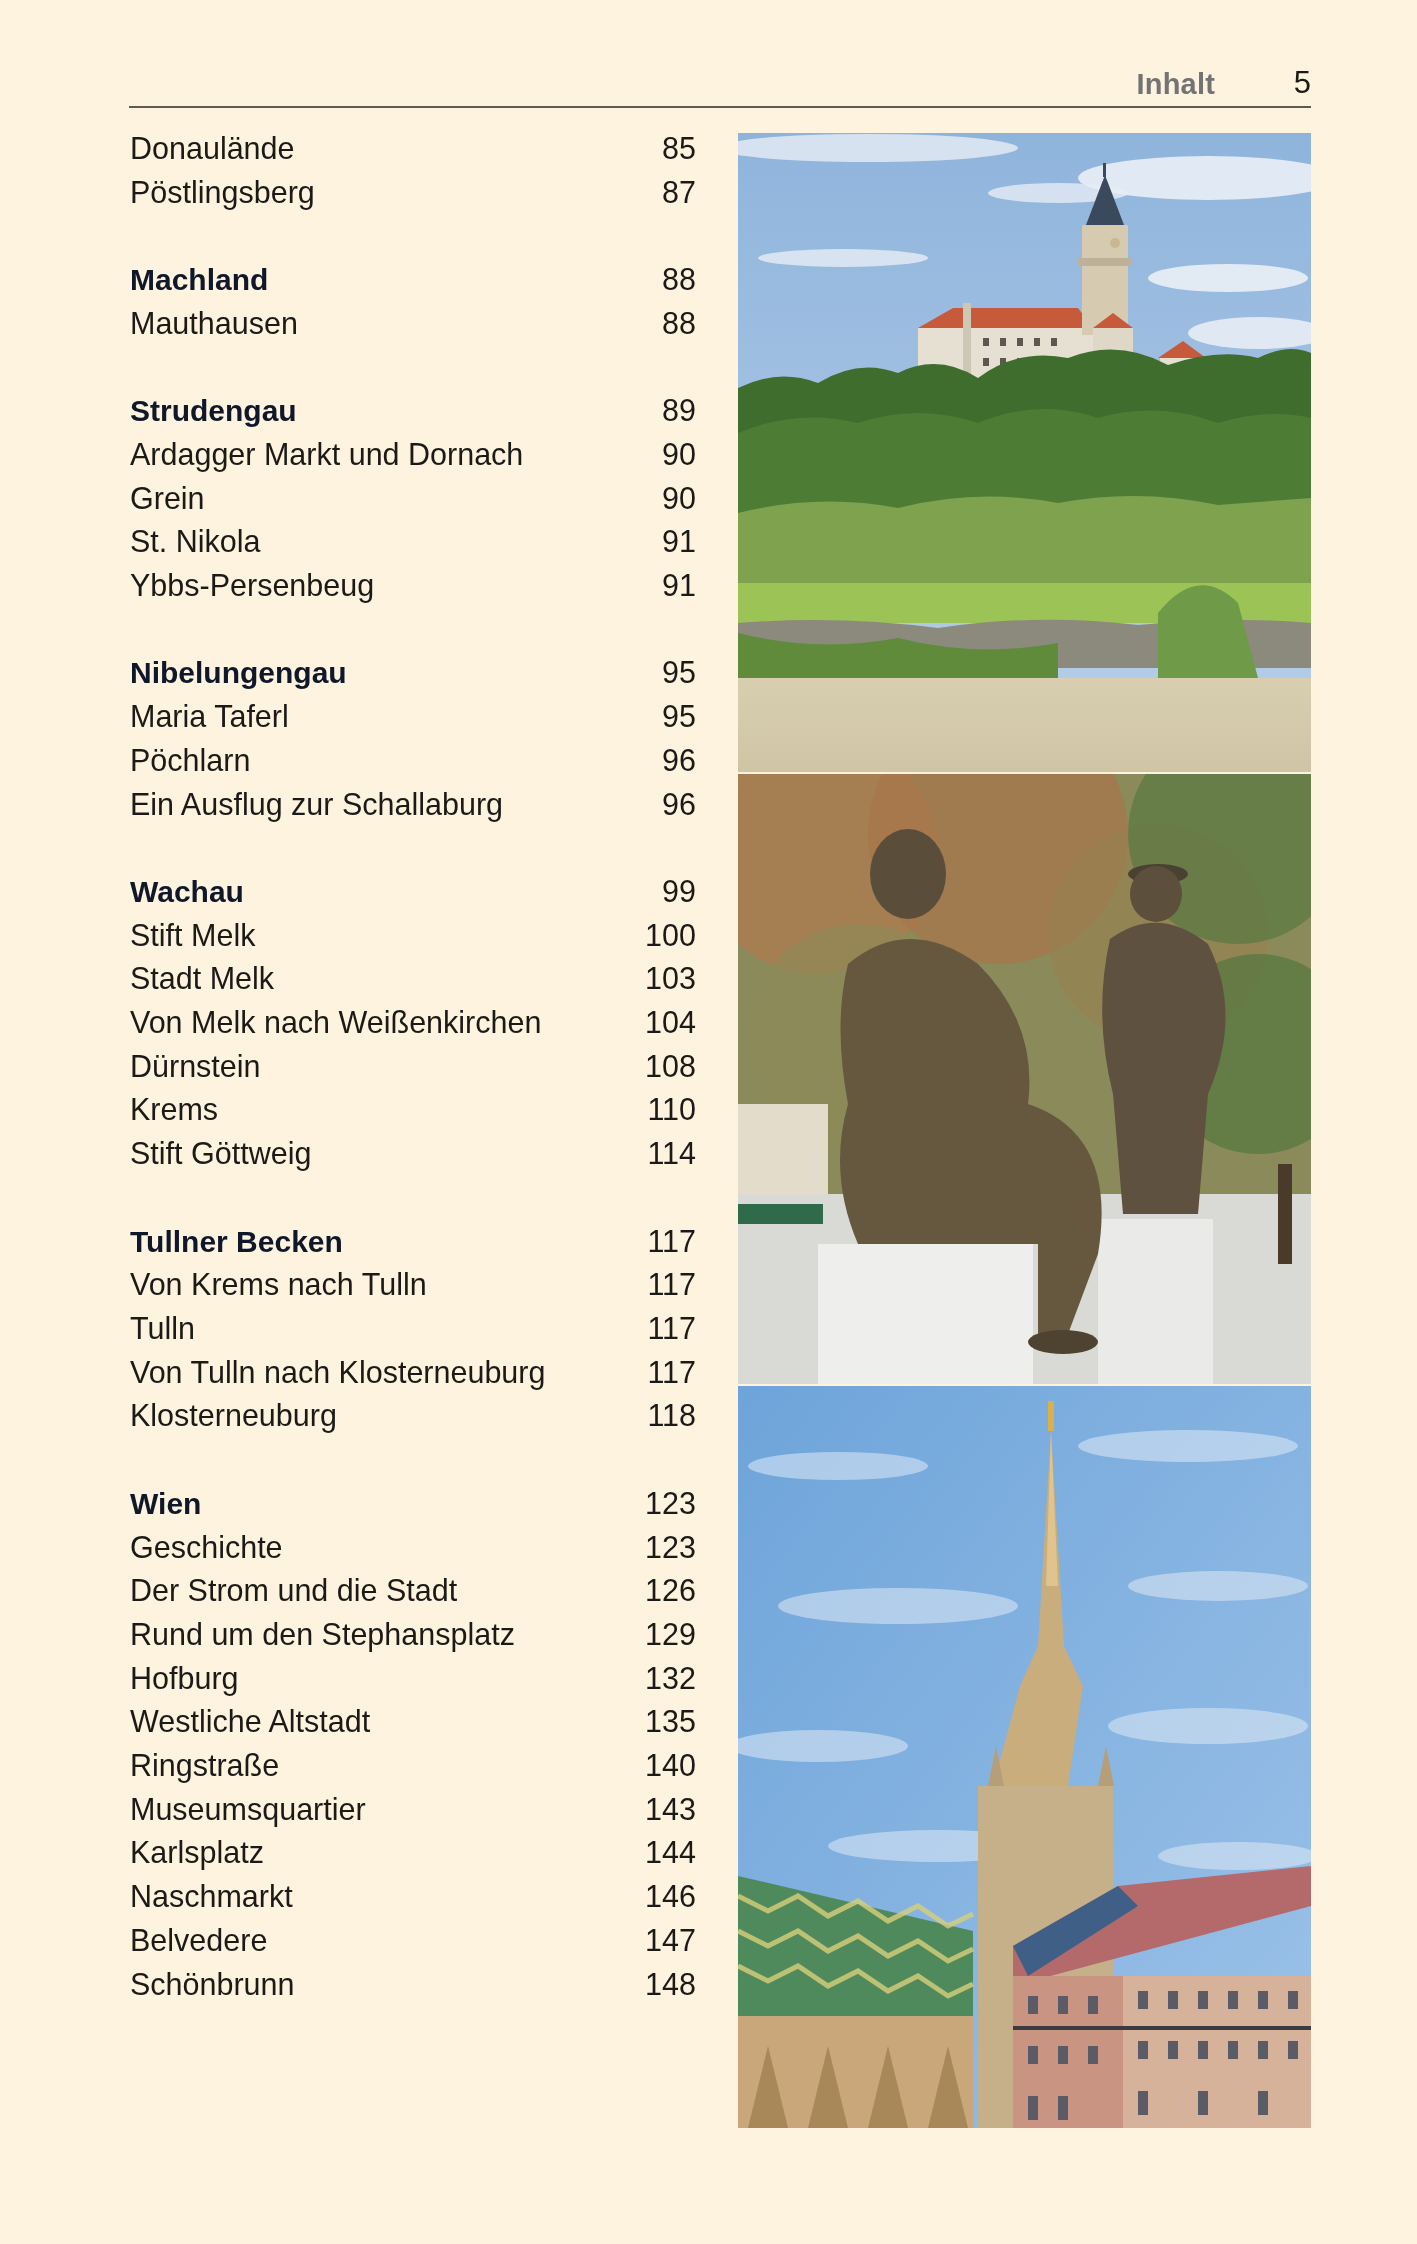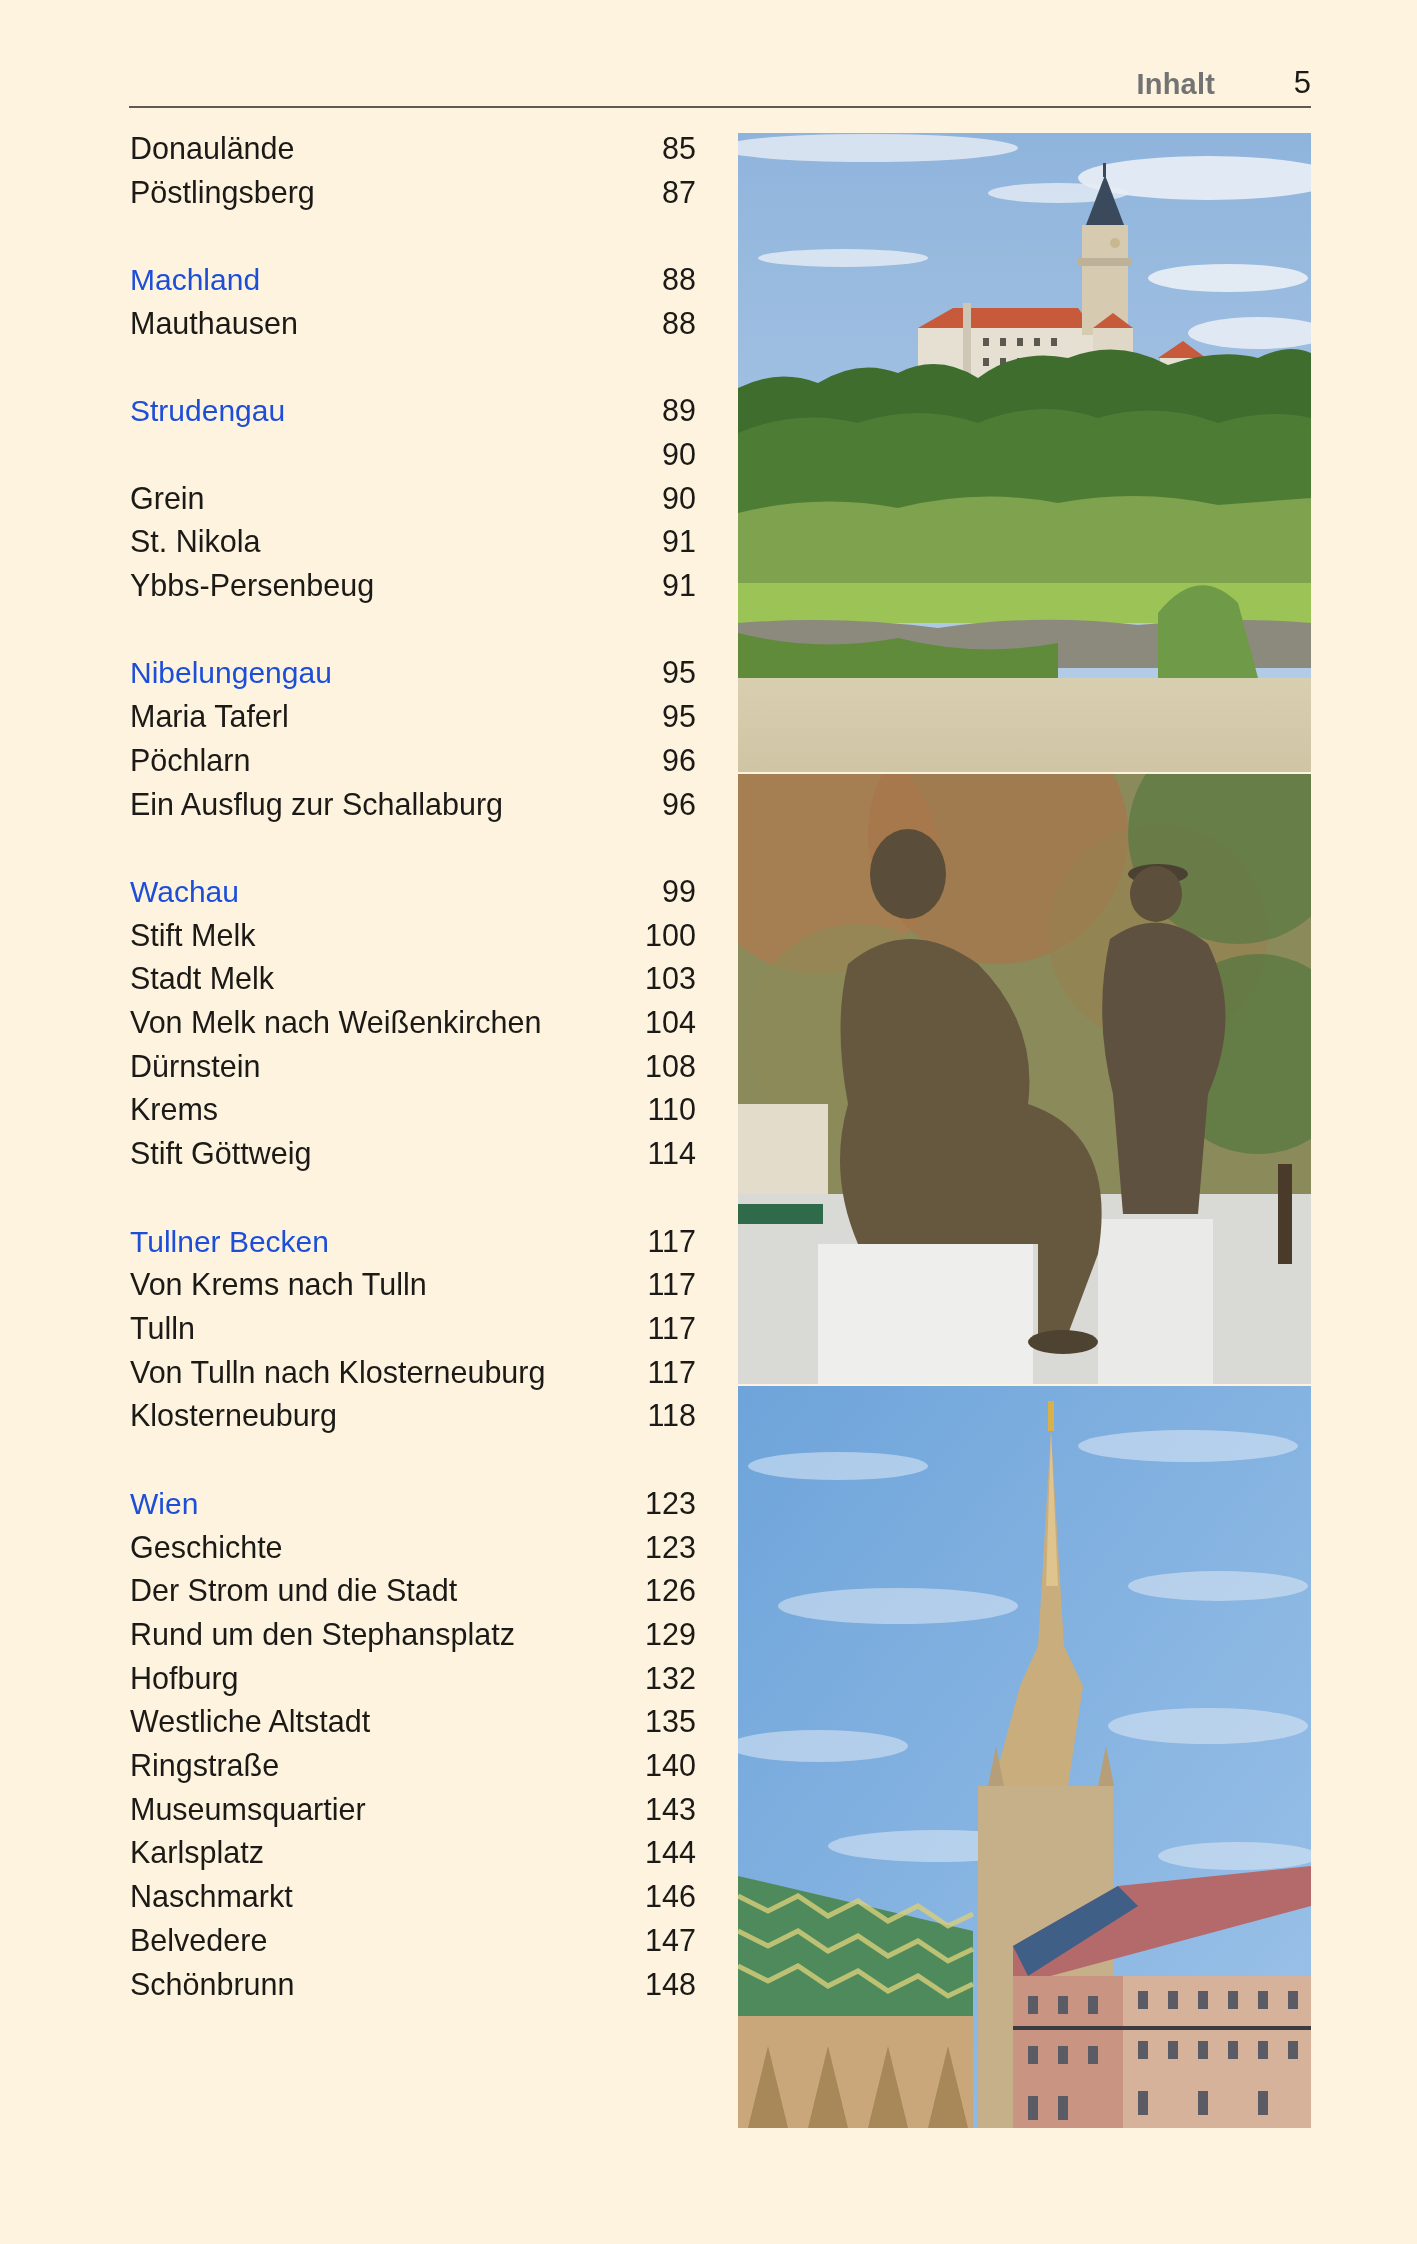--- a/index.html
+++ b/index.html
@@ -28,21 +28,21 @@
     }
     .toc {
       position: absolute; left: 130px; top: 127px; width: 566px;
     }
     .toc-row {
       position: relative; height: 43.71px; line-height: 43.71px;
       font-size: 30.5px; white-space: nowrap;
     }
     .toc-row .title { position: absolute; left: 0; top: 0; }
     .toc-row .page { position: absolute; right: 0; top: 0; }
-    .toc-row.section .title { color: #1d4ed8; font-weight: normal; font-size: 30px; }
+    .toc-row.section .title { color: #0f172a; font-weight: bold; font-size: 30px; }
     .toc-row.blank { height: 43.71px; }
 
     .photo {
       position: absolute; left: 738px; width: 573px; overflow: hidden;
     }
     .photo svg { display: block; width: 100%; height: 100%; }
     #photo-1 { top: 133px; height: 639px; }
     #photo-2 { top: 774px; height: 610px; }
     #photo-3 { top: 1386px; height: 742px; }
   </style>
@@ -72,20 +72,21 @@
     <div class="toc-row">
       <span class="title">Mauthausen</span>
       <span class="page">88</span>
     </div>
     <div class="toc-row blank"></div>
     <div class="toc-row section">
       <span class="title">Strudengau</span>
       <span class="page">89</span>
     </div>
     <div class="toc-row">
+      <span class="title">Ardagger Markt und Dornach</span>
       <span class="page">90</span>
     </div>
     <div class="toc-row">
       <span class="title">Grein</span>
       <span class="page">90</span>
     </div>
     <div class="toc-row">
       <span class="title">St. Nikola</span>
       <span class="page">91</span>
     </div>

